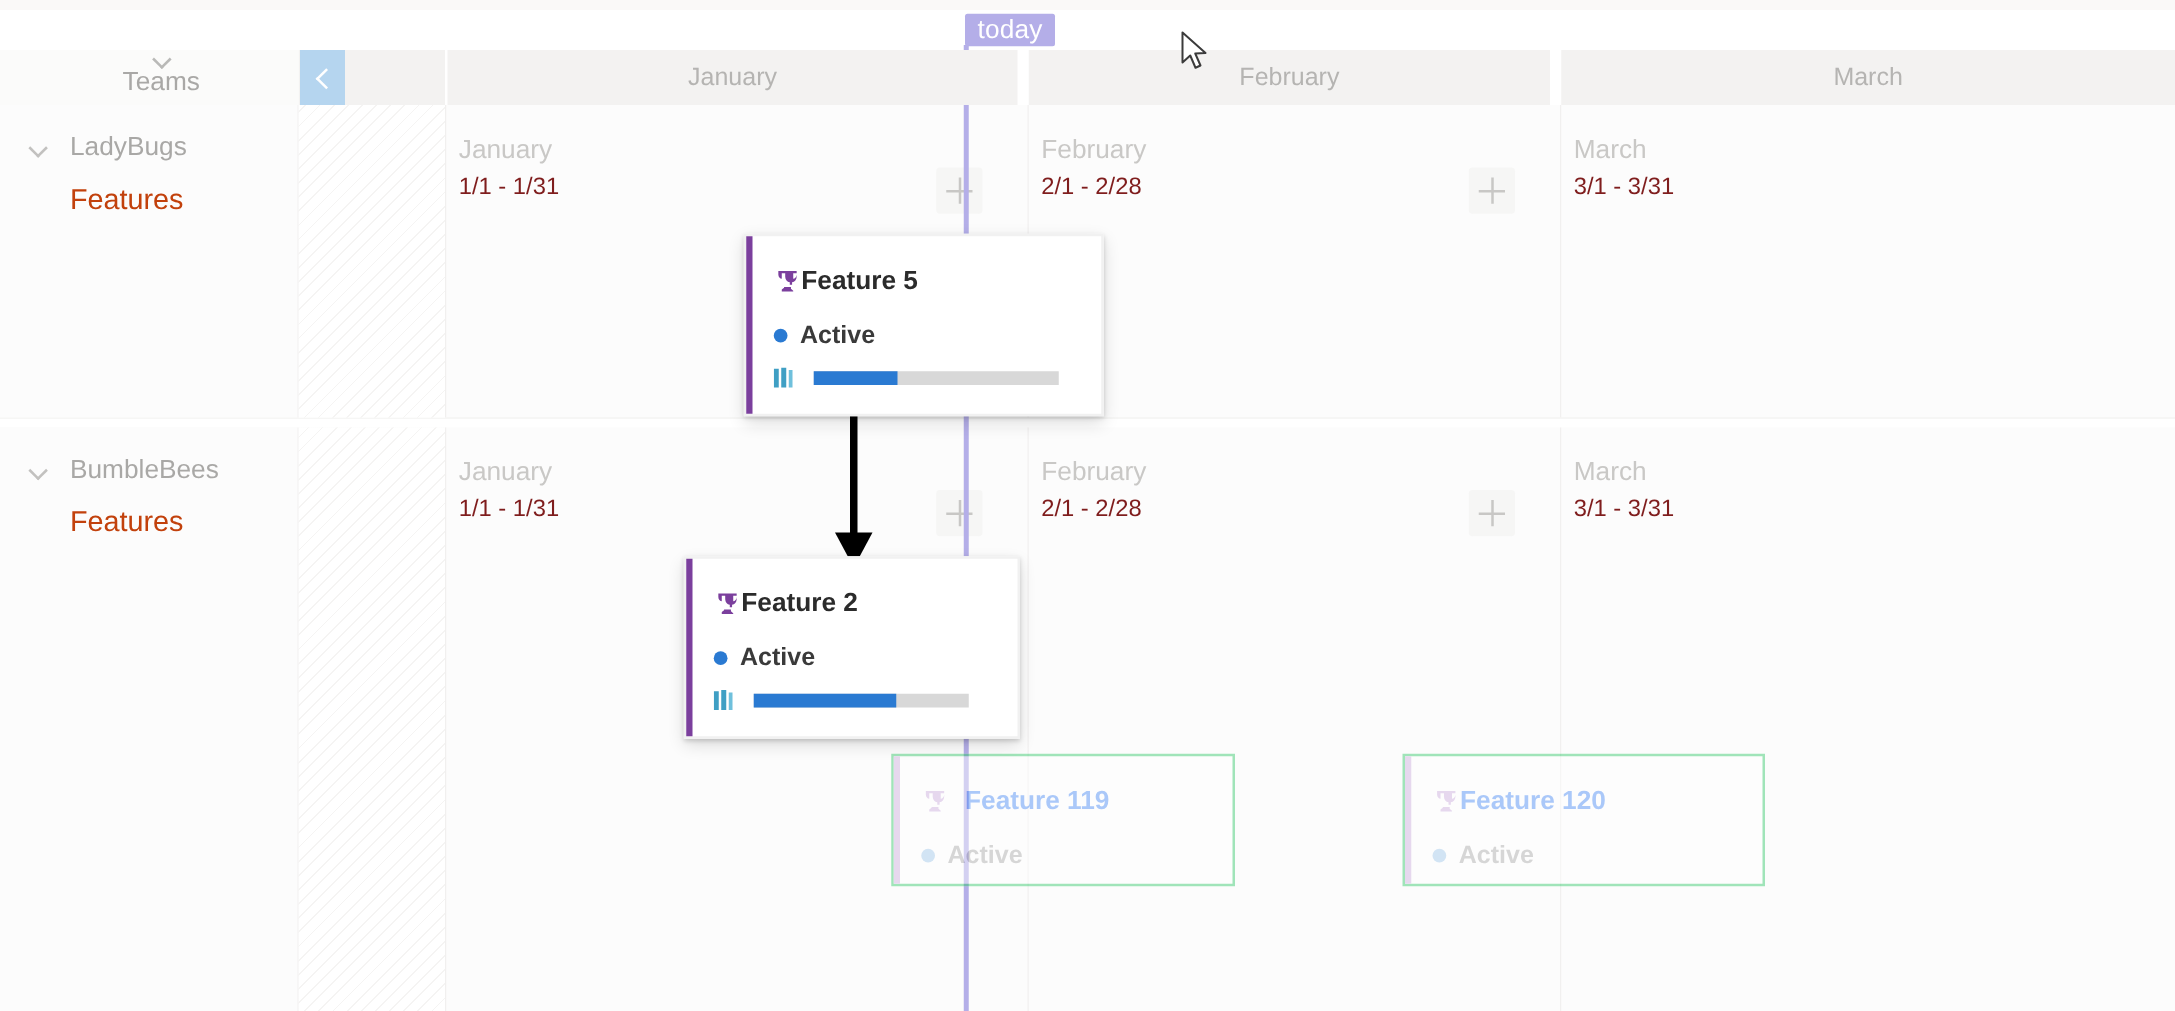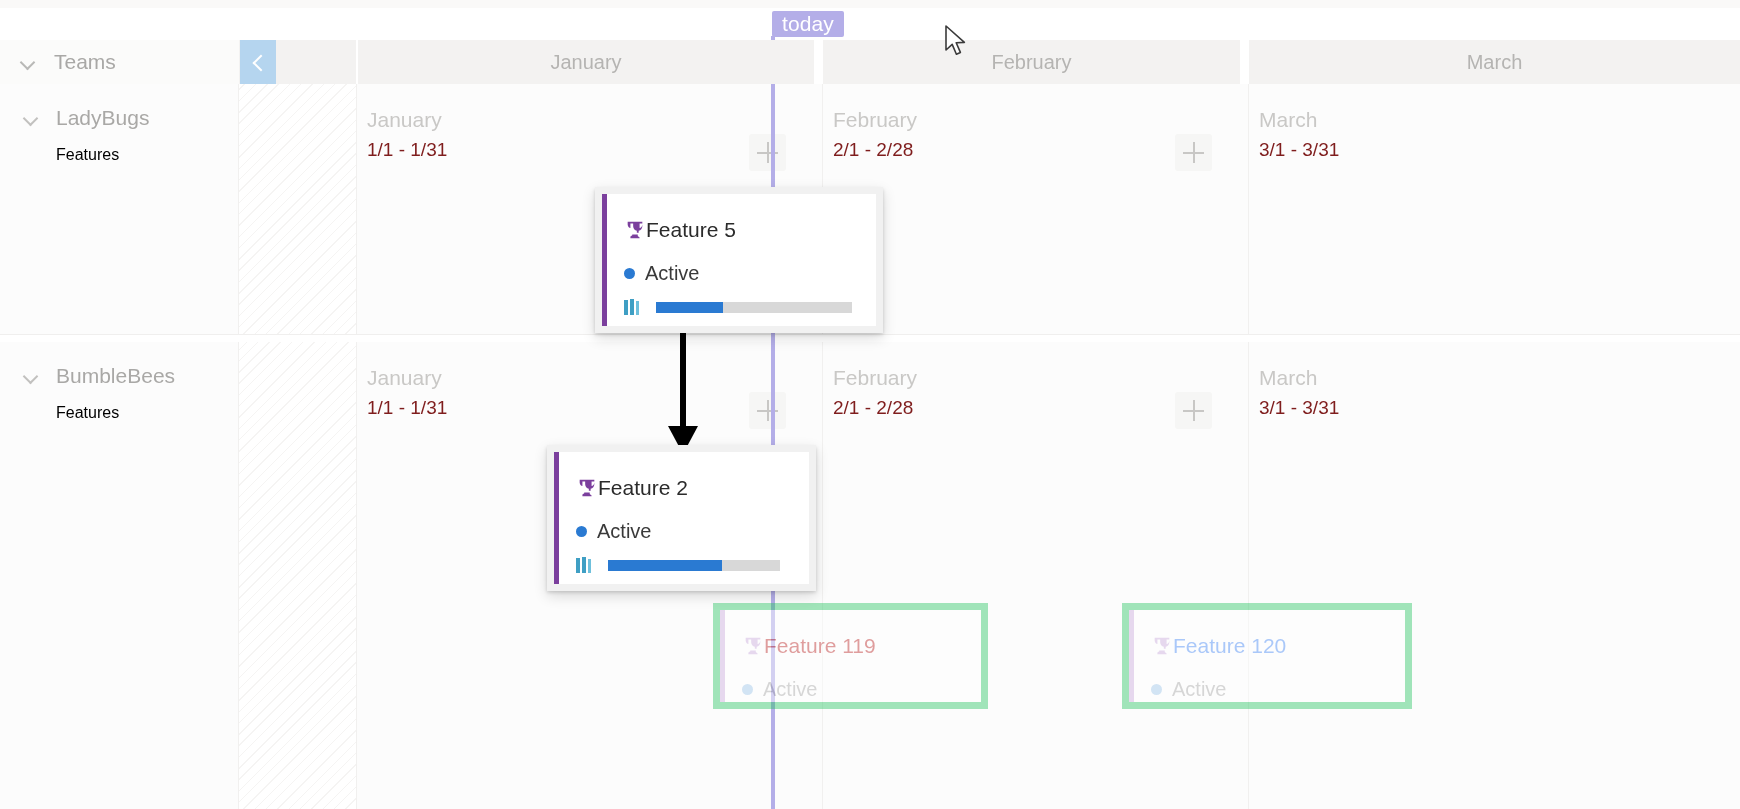--- a/index.html
+++ b/index.html
@@ -50,21 +50,21 @@
   
   .header-row {
     position: absolute; left: 0; top: 40px;
     width: 1740px; height: 44px;
     z-index: 20;
   }
   .hdr-teams {
     position: absolute; left: 0; top: 0;
     width: 239px; height: 44px;
     background: #fbfbfa;
-    display: flex; align-items: center;
+    display: flex; align-items: center; flex-direction: column;
   }
   .chev {
     display: inline-block;
     width: 14px; height: 14px;
     position: relative;
     margin-left: 21px;
     flex: none;
   }
   .chev::before {
     content: "";
@@ -162,22 +162,22 @@
     border-bottom: 2px solid #c2c1bf;
     transform: rotate(45deg);
   }
   .team-name {
     margin-left: 18px;
     font-size: 21px;
     color: #a9a8a6;
   }
   .team-sub {
     position: absolute; left: 56px; top: 62px;
-    font-size: 16px;
-    color: #000000;
+    font-size: 23px;
+    color: #c2410c;
   }
 
   
   .hatch-col {
     position: absolute; left: 239px; top: 0;
     width: 118px; height: 100%;
     background-color: #fcfcfc;
     background-image: repeating-linear-gradient(
       -45deg,
       #ffffff 0px, #ffffff 7px,
@@ -220,22 +220,23 @@
   }
   .add-btn .plus::after {
     content: ""; position: absolute; left: 10px; top: 0;
     width: 1.5px; height: 21px; background: #c8c7c5;
   }
 
   
   .card {
     position: absolute;
     background: #ffffff;
-    border: 7px solid #22c55e;
+    border: 2px solid #22c55e;
     z-index: 30;
+    font-weight: bold;
   }
   .card .accent {
     position: absolute; left: 0; top: 0;
     width: 5px; height: 100%;
   }
   .card-title-row {
     position: absolute; left: 0; top: 0;
     display: flex; align-items: center;
   }
   .trophy {
@@ -440,21 +441,21 @@
   </div>
 
   <div class="card faded" style="left:713px; top:603px; width:275px; height:106px;">
     <div class="accent" style="background:#c9a8dd;"></div>
     <div class="card-title-row" style="left:22px; top:24px;">
       <span class="trophy">
         <svg width="22" height="22" viewBox="0 0 24 24">
             <path fill="#c9a8dd" d="M7 3h10v2h3v3c0 2.5-1.7 4.4-4 4.85V15h-2v-2.15C11.7 12.4 10 10.5 10 8V5H7V3zm0 0H4v3c0 2.2 1.5 3.6 3 3.9V3zm10 0v6.9c1.5-.3 3-1.7 3-3.9V3h-3zM9 17h6v1.6l2 1.6V21H7v-1.8l2-1.6V17z"></path>
           </svg>
       </span>
-      <span class="card-title" style="color:#b91c1c;">Feature 119</span>
+      <span class="card-title" style="color:#3b82f6;margin-left:13px;">Feature 119</span>
     </div>
     <div class="state-row" style="left:22px; top:68px;">
       <span class="state-dot" style="background:#9ac4ea;"></span>
       <span class="state-text" style="color:#a3a3a3; margin-left:10px;">Active</span>
     </div>
   </div>
 
   <div class="card faded" style="left:1122px; top:603px; width:290px; height:106px;">
     <div class="accent" style="background:#c9a8dd;"></div>
     <div class="card-title-row" style="left:22px; top:24px;">

